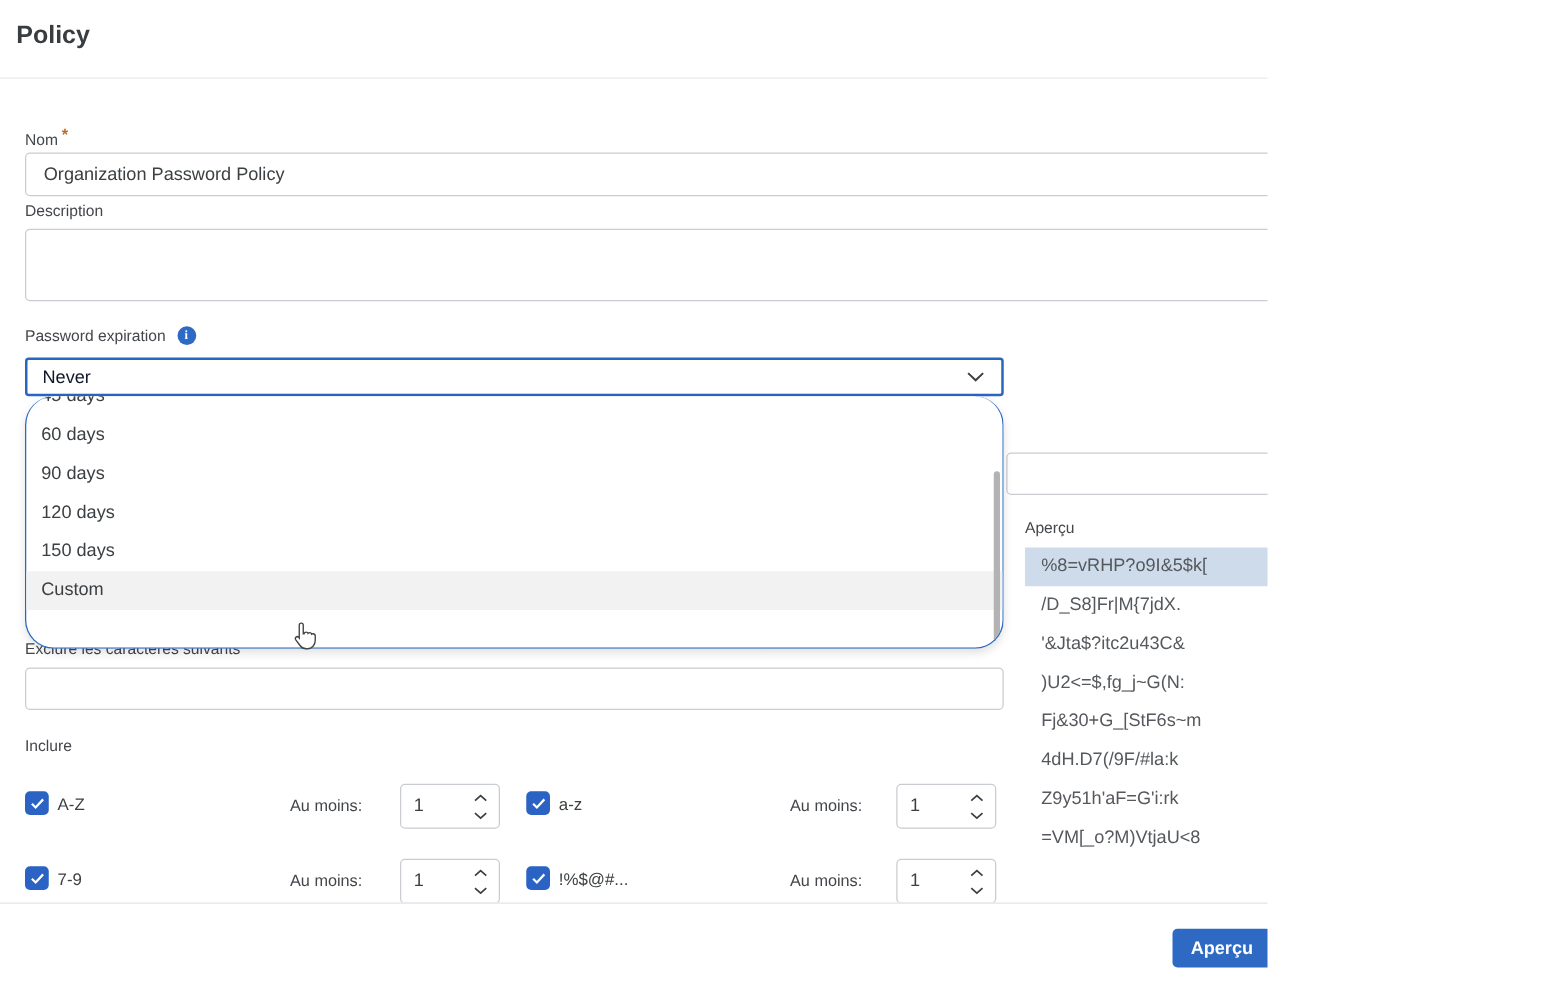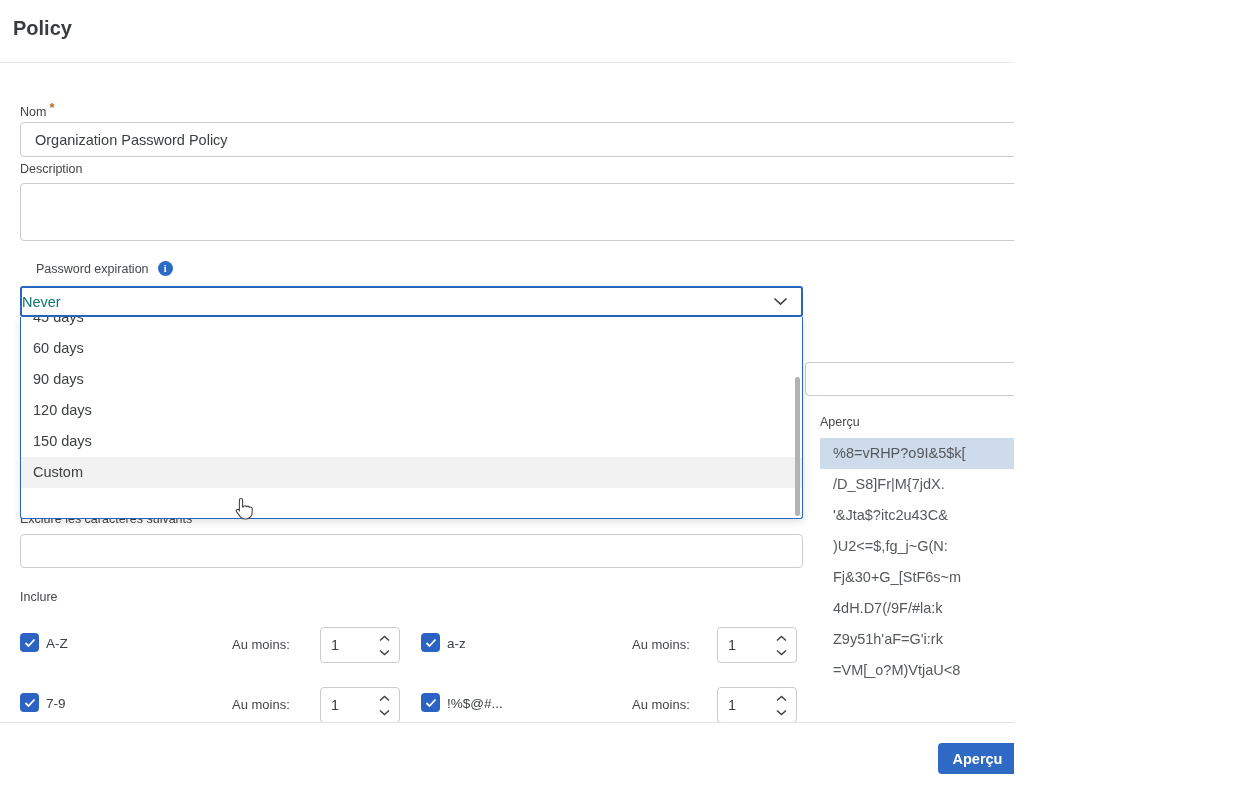--- a/index.html
+++ b/index.html
@@ -18,21 +18,21 @@
              display:inline-flex;align-items:center;justify-content:center;font-family:"Liberation Serif",serif;}
   
   .text-input{box-sizing:border-box;border:1px solid #c9ccd0;border-radius:4px;background:#fff;
               font-size:14.5px;color:#3c4043;font-family:"Liberation Sans",sans-serif;padding:0 14px;outline:none;}
   .textarea{box-sizing:border-box;border:1px solid #c9ccd0;border-radius:4px;background:#fff;resize:both;
             font-size:14.5px;color:#3c4043;font-family:"Liberation Sans",sans-serif;padding:6px 14px;outline:none;}
   
   .select-box{box-sizing:border-box;background:#fff;display:flex;align-items:center;cursor:pointer;}
   .select-focused{border:2px solid #2767c0;border-radius:3px;}
   .select-normal{border:1px solid #c9ccd0;border-radius:4px;}
-  .select-value{font-size:14.5px;color:#0f766e;padding-left:0;flex:1;}
+  .select-value{font-size:14.5px;color:#0f172a;padding-left:12px;flex:1;}
   .select-chevron{margin-right:13px;display:flex;align-items:center;}
   
   .dropdown{box-sizing:border-box;background:#fff;border:1px solid #2767c0;border-top:none;
             border-radius:0 0 3px 3px;overflow:hidden;z-index:30;box-shadow:0 3px 8px rgba(0,0,0,.12);}
   .dd-inner{margin-top:-15px;}
   .dd-item{height:31px;line-height:31px;padding-left:12px;font-size:14.5px;color:#3c4043;cursor:pointer;}
   .dd-item.hovered{background:#f2f2f2;}
   .dd-thumb{position:absolute;right:2px;top:60px;width:5px;height:139px;background:#b3b3b3;border-radius:3px;}
   
   .preview-item{height:31px;line-height:31px;padding-left:13px;font-size:14.5px;color:#55585c;white-space:nowrap;}
@@ -68,34 +68,34 @@
   <div class="abs header-divider"></div>
 
   <div class="abs" style="left:20px;top:100px;">
     <span class="field-label">Nom</span><span class="req">*</span>
   </div>
   <input class="abs text-input" style="left: 20px; top: 122px; width: 1183px; height: 35px;" value="Organization Password Policy">
 
   <div class="abs field-label" style="left:20px;top:162px;">Description</div>
   <textarea class="abs textarea" style="left: 20px; top: 183px; width: 1183px; height: 58px;"></textarea>
 
-  <div class="abs label-row" style="left:36px;top:261px;">
+  <div class="abs label-row" style="left:20px;top:261px;">
     <span class="field-label">Password expiration</span>
     <span class="info-icon">i</span>
   </div>
   <div class="abs select-box select-focused" style="left:20px;top:286px;width:783px;height:31px;">
     <span class="select-value">Never</span>
     <span class="select-chevron">
       <svg width="15" height="9" viewBox="0 0 15 9">
           <path d="M1.5 1.5 L7.5 7.2 L13.5 1.5" stroke="#3c4043" stroke-width="1.6" fill="none"></path>
         </svg>
     </span>
   </div>
 
-  <div class="abs dropdown" style="left:20px;top:317px;width:783px;height:202px;">
+  <div class="abs dropdown" style="left:20px;top:317px;width:783px;height:202px;border-radius:23px;">
     <div class="dd-inner">
       <div class="dd-item">45 days</div>
       <div class="dd-item">60 days</div>
       <div class="dd-item">90 days</div>
       <div class="dd-item">120 days</div>
       <div class="dd-item">150 days</div>
       <div class="dd-item hovered">Custom</div>
     </div>
     <div class="dd-thumb"></div>
   </div>

